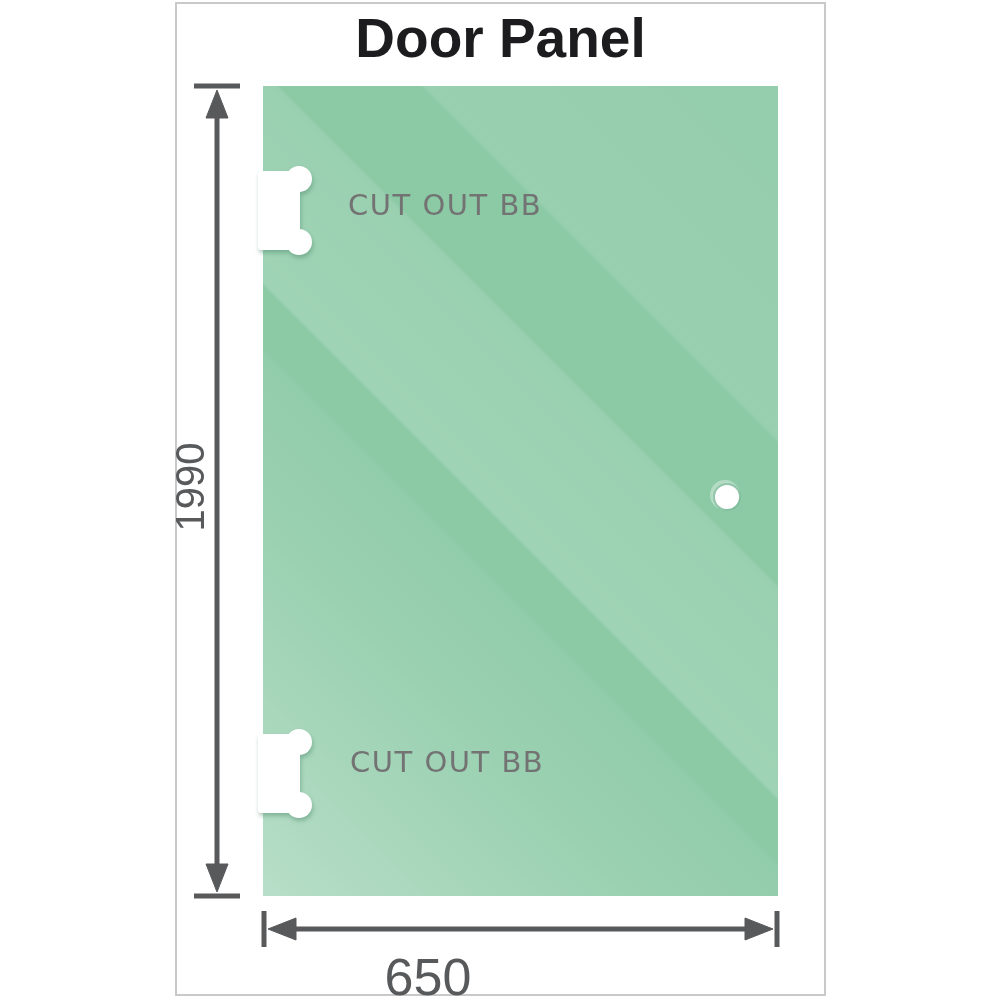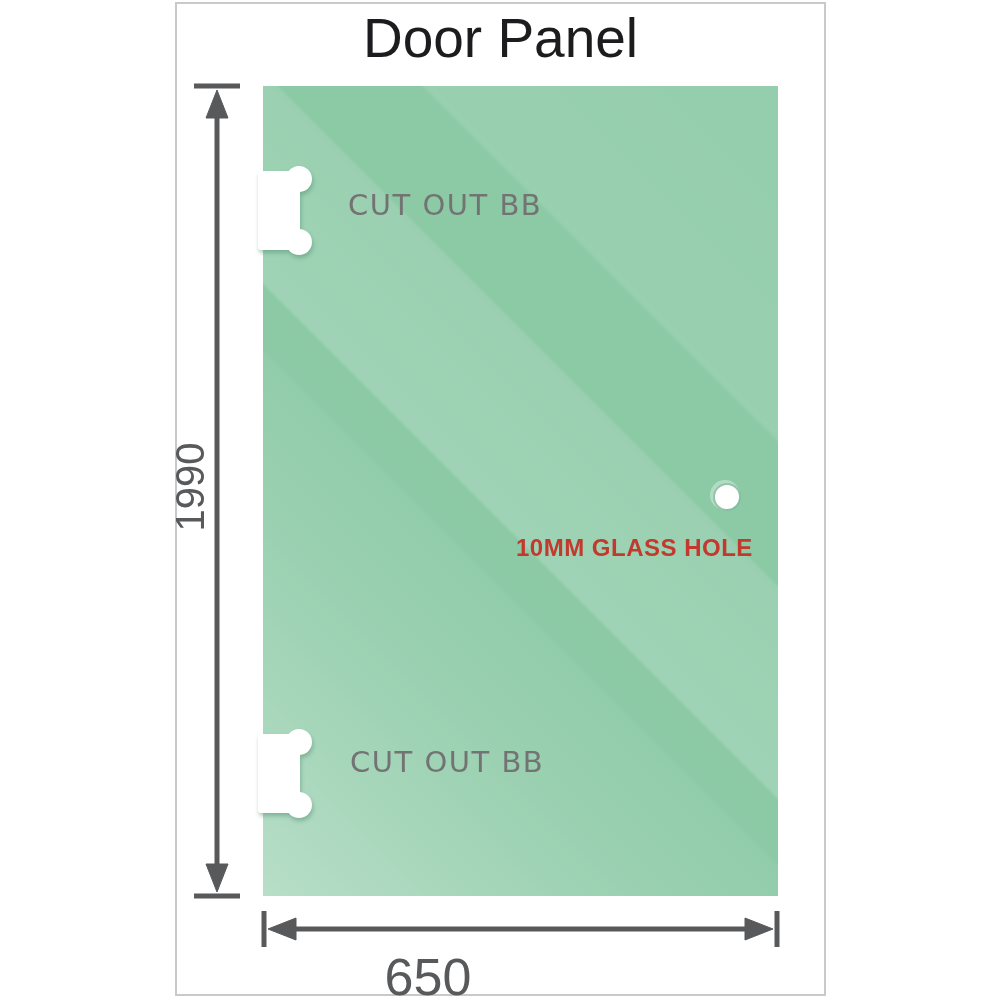--- a/index.html
+++ b/index.html
@@ -18,21 +18,21 @@
     left: 175px; top: 2px; width: 651px; height: 994px;
     border: 2px solid #c9c9c9;
     background: #ffffff;
   }
 
   
   .title {
     position: absolute;
     left: 175px; top: 6px; width: 651px;
     text-align: center;
-    font-size: 55px; font-weight: 400;
+    font-size: 55px; font-weight: 700;
     color: #1c1c1f;
     letter-spacing: 0px;
     font-family: "Liberation Sans", sans-serif;
   }
 
   
   .glass {
     position: absolute;
     left: 263px; top: 86px; width: 515px; height: 810px;
     background:
@@ -136,21 +136,20 @@
       <circle cx="41" cy="15" r="13"></circle>
       <circle cx="41" cy="78" r="13"></circle>
       <rect x="0" y="7" width="42" height="79" rx="3"></rect>
     </g>
   </svg>
 
   <div class="hole"></div>
 
   <div class="cutout-label cutout-label-top">CUT OUT BB</div>
   <div class="cutout-label cutout-label-bottom">CUT OUT BB</div>
-  <div class="hole-label">10MM GLASS HOLE</div>
 
   <svg class="vdim-svg" viewBox="0 0 72 828">
     <g stroke="#58595b" stroke-width="5" fill="#58595b">
       <line x1="14" y1="8" x2="60" y2="8"></line>
       <line x1="14" y1="818" x2="60" y2="818"></line>
       <line x1="37" y1="22" x2="37" y2="804"></line>
       <polygon points="37,12 26,40 48,40" stroke-width="1"></polygon>
       <polygon points="37,814 26,786 48,786" stroke-width="1"></polygon>
     </g>
   </svg>

